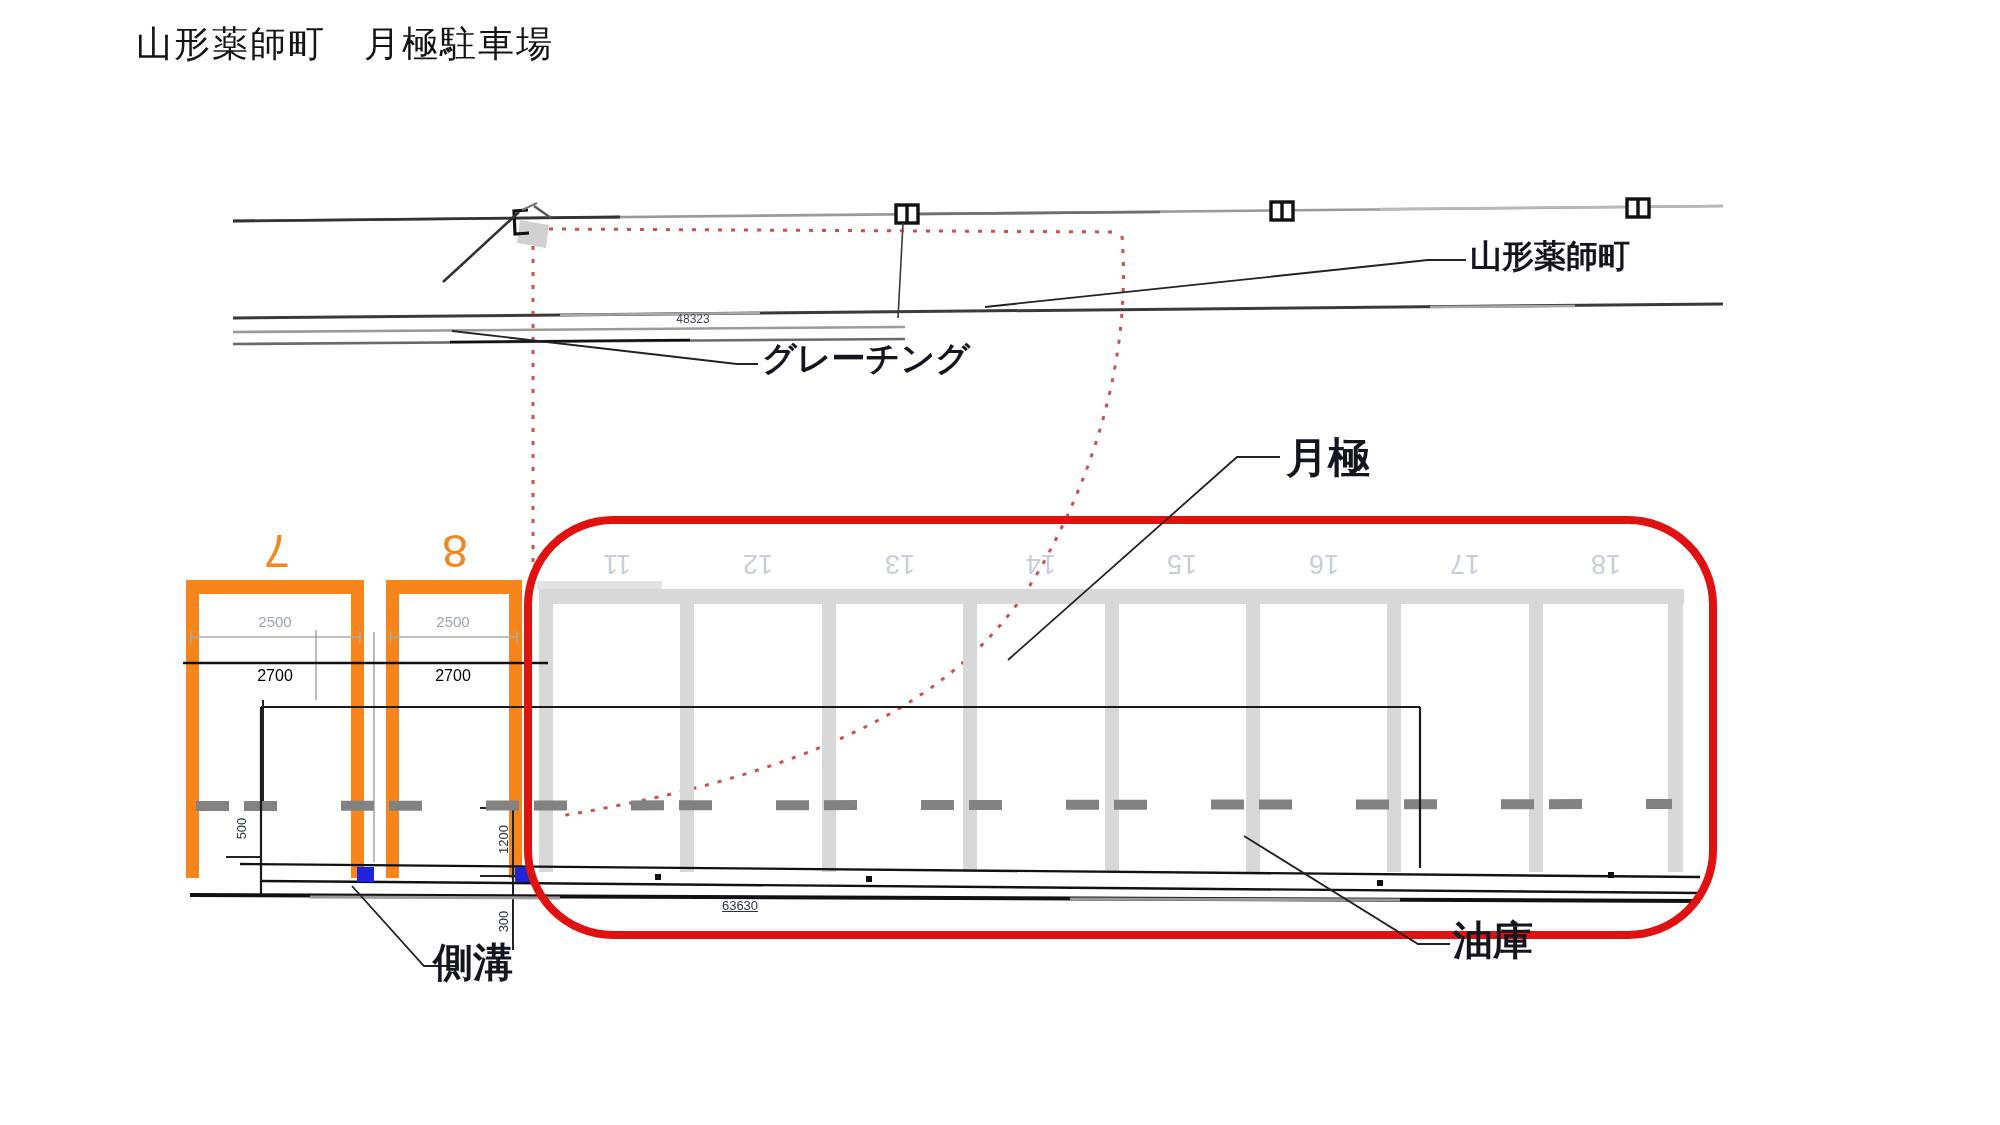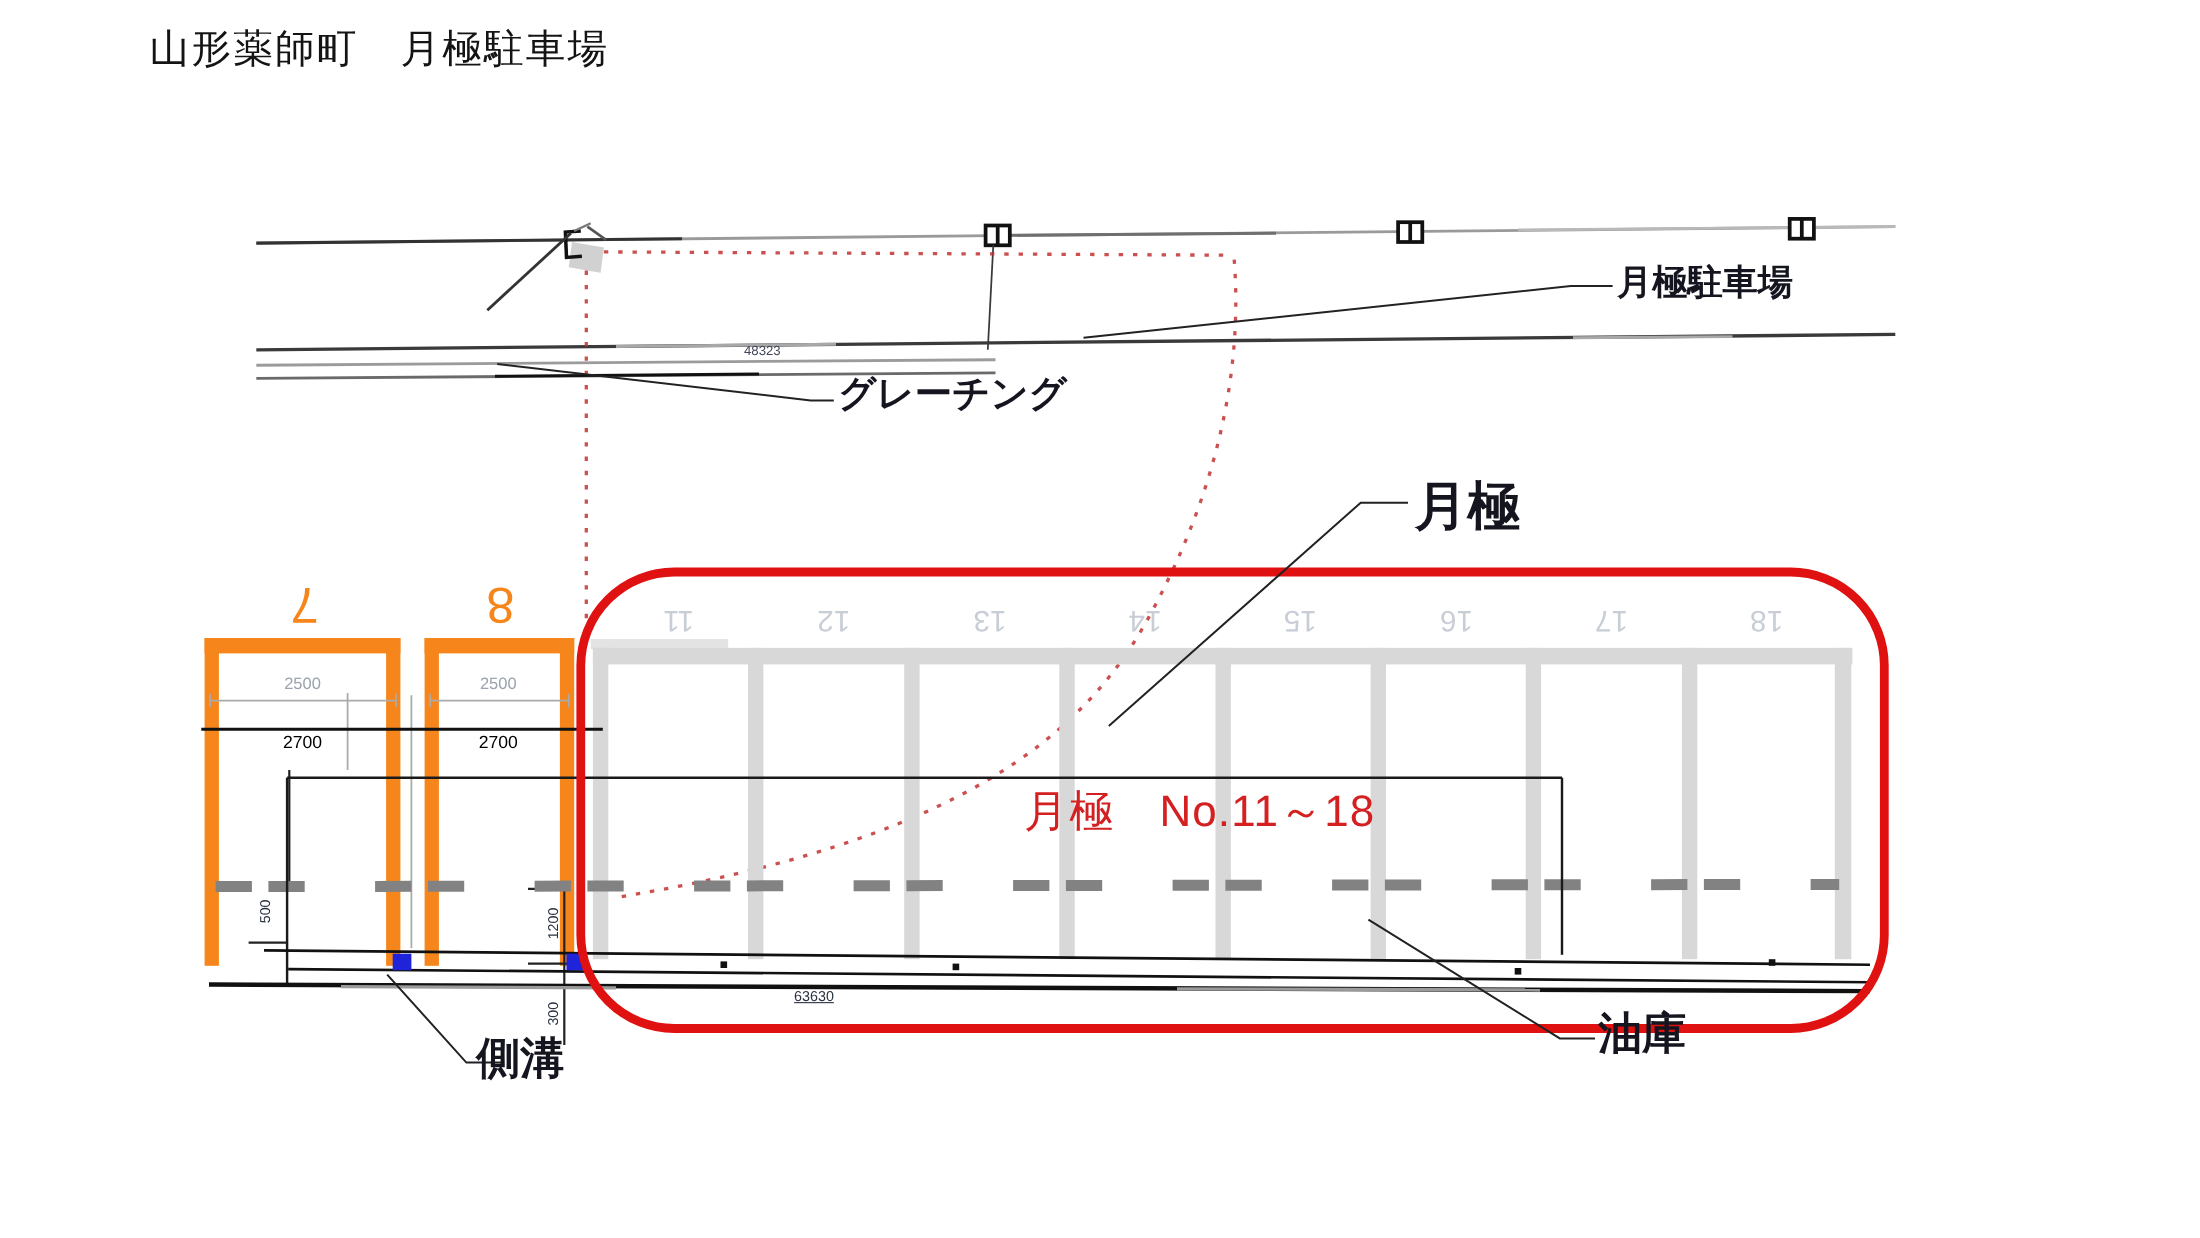--- a/index.html
+++ b/index.html
@@ -6,21 +6,21 @@
   #stage{
     position:relative;width:2000px;height:1125px;background:#ffffff;overflow:hidden;
     font-family:"Liberation Sans","DejaVu Sans",sans-serif;color:#15151f;
   }
   #stage svg{position:absolute;left:0;top:0;}
   .lbl{position:absolute;white-space:nowrap;line-height:1;}
   .title{font-size:36px;font-weight:500;letter-spacing:2px;color:#141414;}
   .anno{font-weight:600;color:#15151f;}
   .anno.fence{font-size:32px;}
   .anno.grating{font-size:34px;}
-  .anno.monthly{font-size:48px;}
+  .anno.monthly{font-size:42px;}
   .anno.big{font-size:40px;}
   .red-note{font-size:40px;font-weight:500;color:#d42020;letter-spacing:1px;}
   .stallnum{width:80px;text-align:center;font-size:27px;font-weight:500;color:#c8cdd6;transform:rotate(180deg);}
   .orangenum{width:80px;text-align:center;font-size:46px;font-weight:500;color:#f6861b;transform:rotate(180deg);}
   .dim{font-size:15px;color:#9ba3ae;width:100px;text-align:center;}
   .dim.dark{color:#000000;font-size:16px;font-weight:500;}
   .vdim{font-size:13px;color:#2b3340;font-weight:500;width:50px;text-align:center;transform:rotate(-90deg);}
   .smalldim{font-size:13px;color:#2b3340;width:90px;text-align:center;}
   .tinydim{font-size:12px;color:#44485a;width:90px;text-align:center;}
 </style>
@@ -148,27 +148,26 @@
       <path d="M 1466 260 L 1428 260 L 985 307"></path>
       <path d="M 758 364 L 737 364 L 452 331"></path>
       <path d="M 1280 457 L 1237 457 L 1008 660"></path>
       <path d="M 352 886 L 424 966 L 457 966"></path>
       <path d="M 1244 836 L 1418 944 L 1450 944"></path>
     </g>
   </svg>
 
   <div class="lbl title" style="left:136px;top:26px;">山形薬師町　月極駐車場</div>
 
-  <div class="lbl anno fence" style="left:1470px;top:240px;">月極駐車場</div>
+  <div class="lbl anno fence" style="left:1470px;top:240px;">山形薬師町</div>
   <div class="lbl anno grating" style="left:762px;top:341px;">グレーチング</div>
   <div class="lbl anno monthly" style="left:1286px;top:437px;">月極</div>
   <div class="lbl anno big" style="left:433px;top:942px;">側溝</div>
   <div class="lbl anno big" style="left:1453px;top:920px;">油庫</div>
 
-  <div class="lbl red-note" style="left:931px;top:718px;">月極　No.11～18</div>
 
   <div class="lbl stallnum" style="left:577px;top:550px;">11</div>
   <div class="lbl stallnum" style="left:718px;top:550px;">12</div>
   <div class="lbl stallnum" style="left:860px;top:550px;">13</div>
   <div class="lbl stallnum" style="left:1001px;top:550px;">14</div>
   <div class="lbl stallnum" style="left:1142px;top:550px;">15</div>
   <div class="lbl stallnum" style="left:1284px;top:550px;">16</div>
   <div class="lbl stallnum" style="left:1425px;top:550px;">17</div>
   <div class="lbl stallnum" style="left:1566px;top:550px;">18</div>
 

